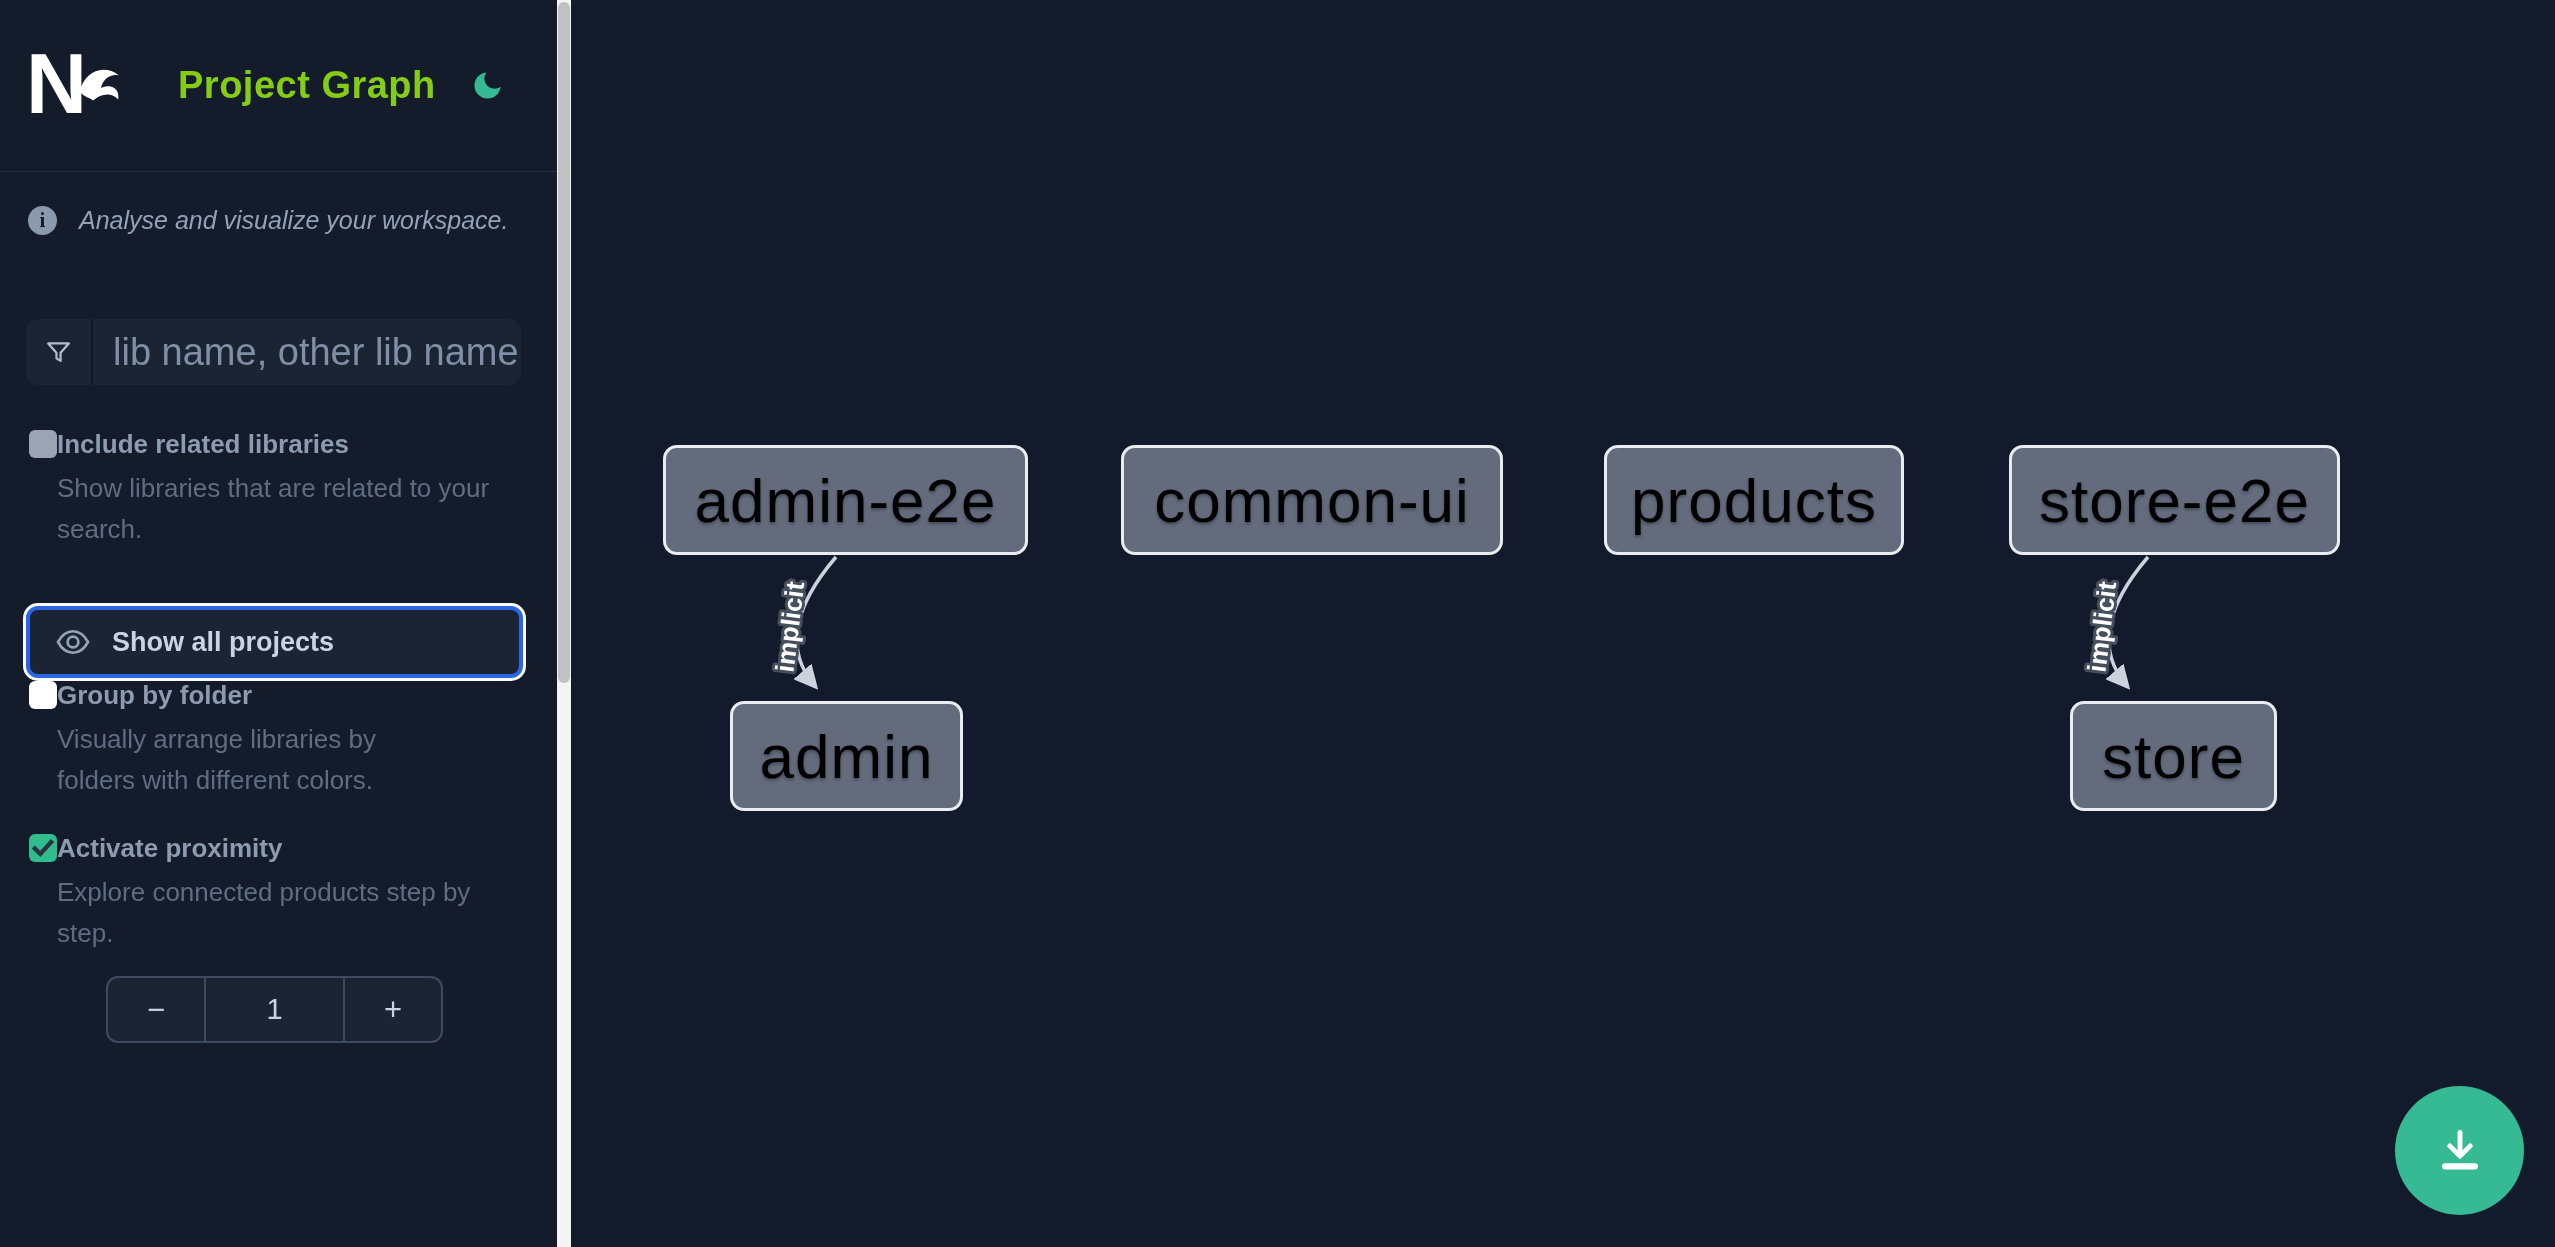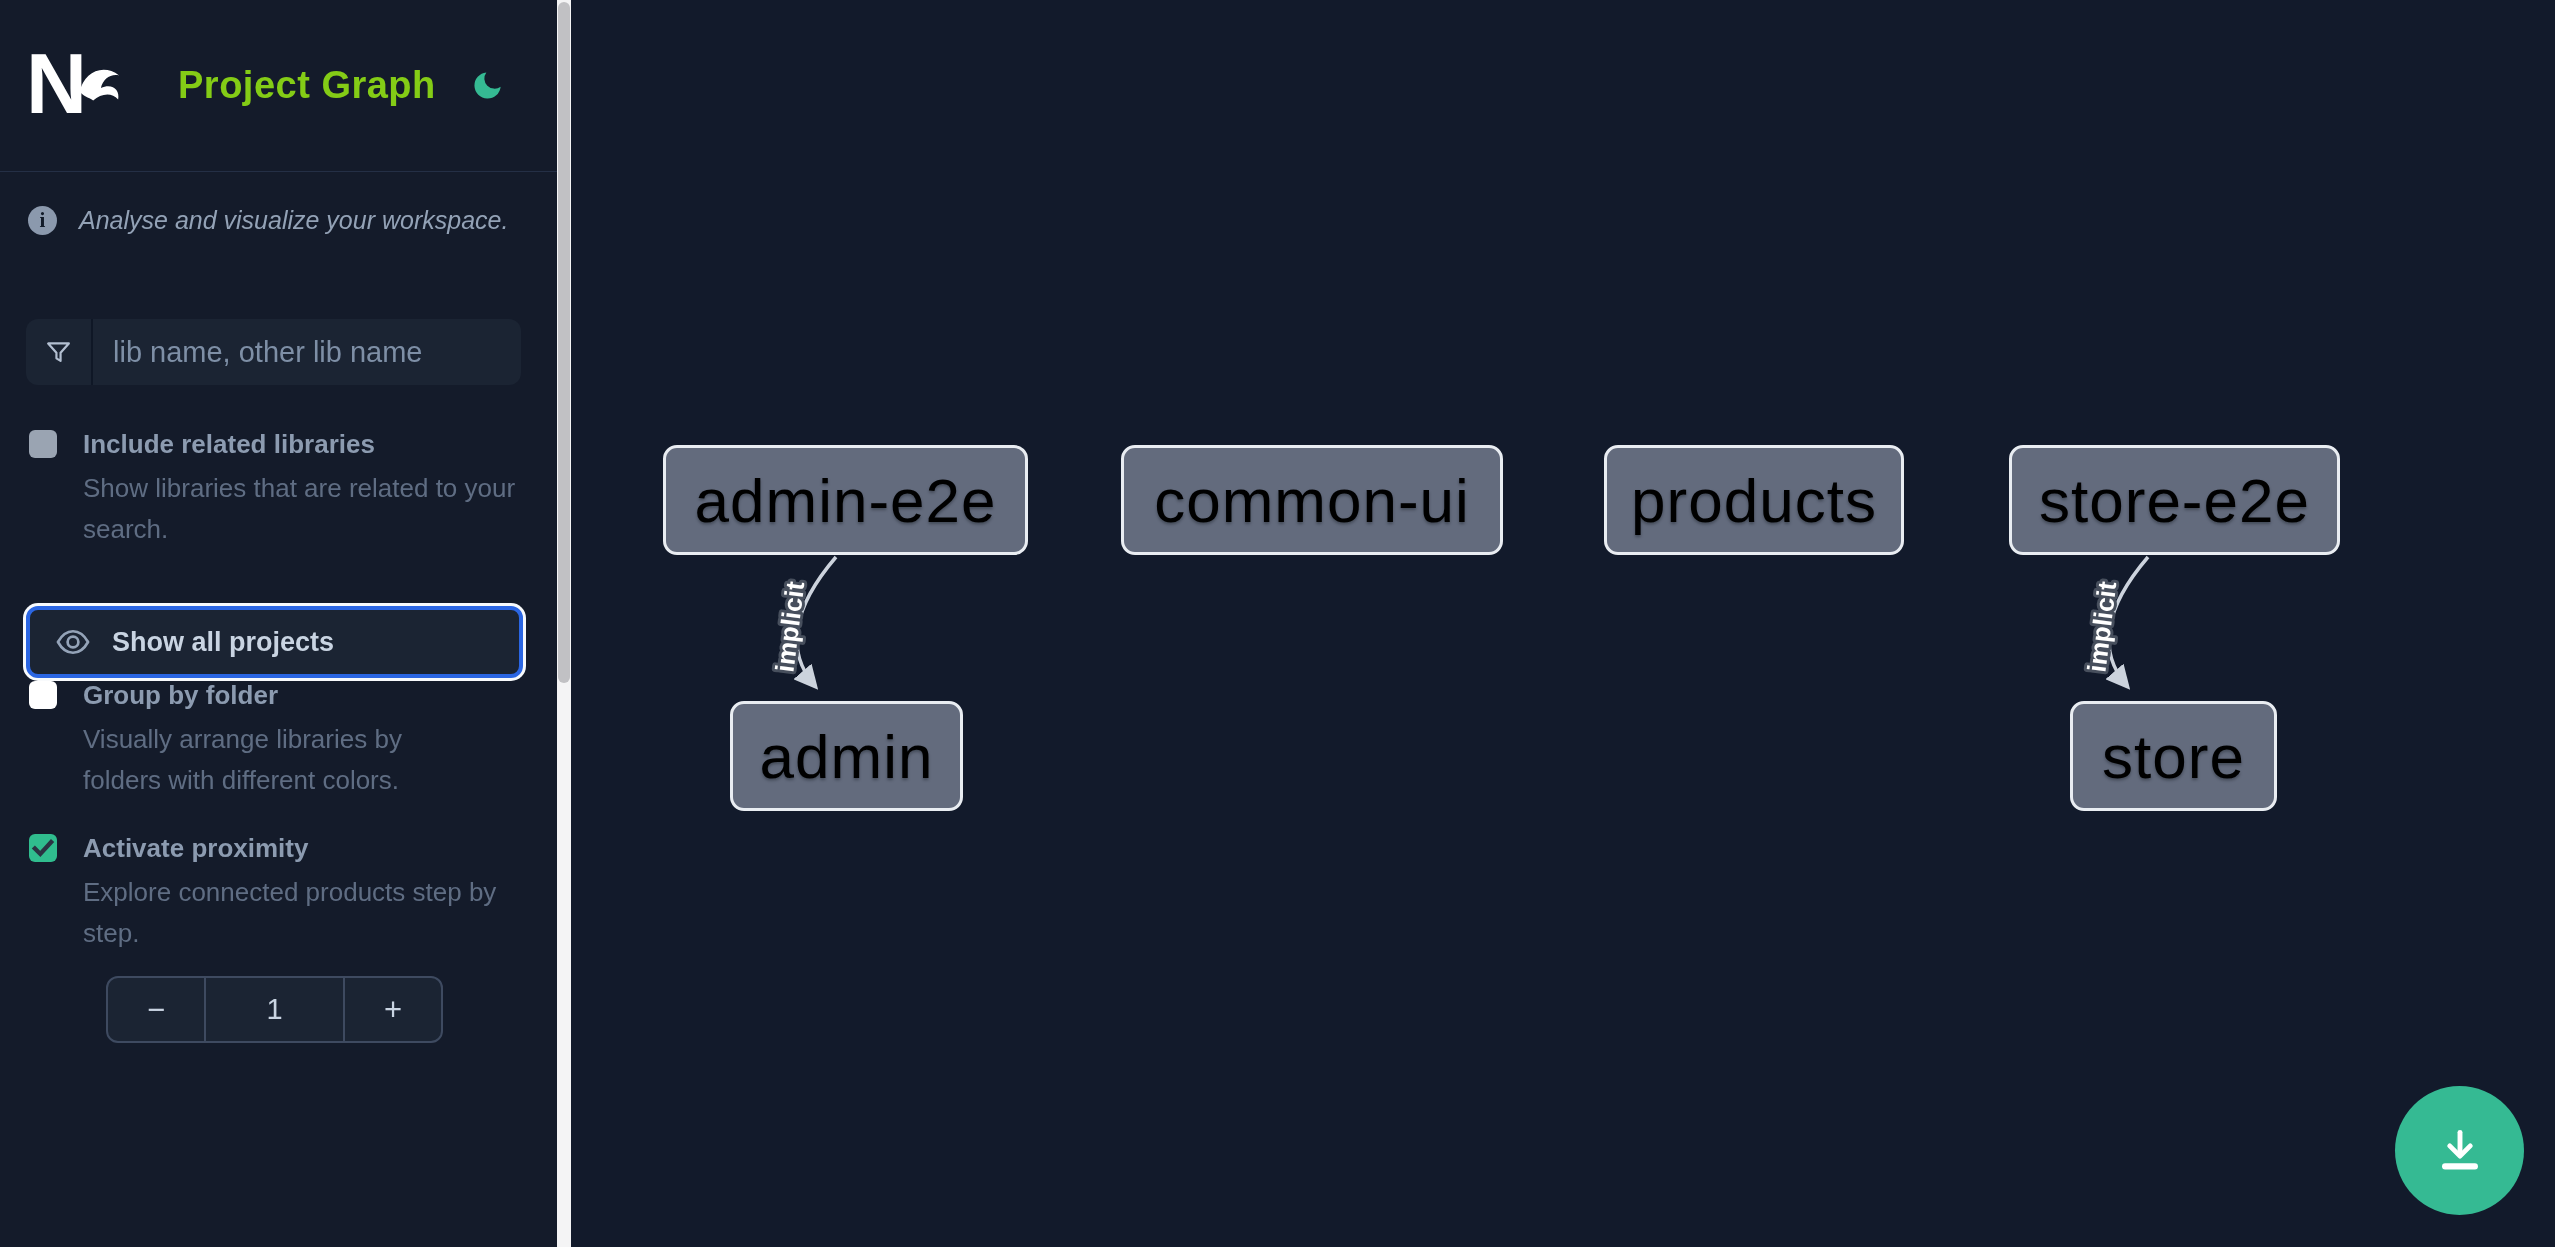--- a/index.html
+++ b/index.html
@@ -68,27 +68,27 @@
     background: #1b2433; border-radius: 12px;
     display: flex; align-items: stretch; overflow: hidden;
   }
   .search-icon-cell {
     width: 67px; flex: 0 0 67px; border-right: 2px solid #0f1726;
     display: flex; align-items: center; justify-content: center;
   }
   .search-input {
     flex: 1; background: transparent; border: none; outline: none;
     padding: 0 20px; font-family: "Liberation Sans", sans-serif;
-    font-size: 29px; color: #8b5cf6;
+    font-size: 38px; color: #8b5cf6;
   }
   .search-input::placeholder { color: #7e8fa6; }
 
   .check-block {
     margin: 0 36px 0 29px;
-    display: grid; grid-template-columns: 28px 1fr; column-gap: 26px;
+    display: grid; grid-template-columns: 28px 1fr; 
     align-items: start;
   }
   .checkbox {
     width: 28px; height: 28px; border-radius: 6px; margin-top: 3px;
     cursor: pointer; border: none;
     display: flex; align-items: center; justify-content: center;
   }
   .checkbox.gray  { background: #9aa4b2; }
   .checkbox.white { background: #ffffff; }
   .checkbox.checked { background: #30bd8e; }

